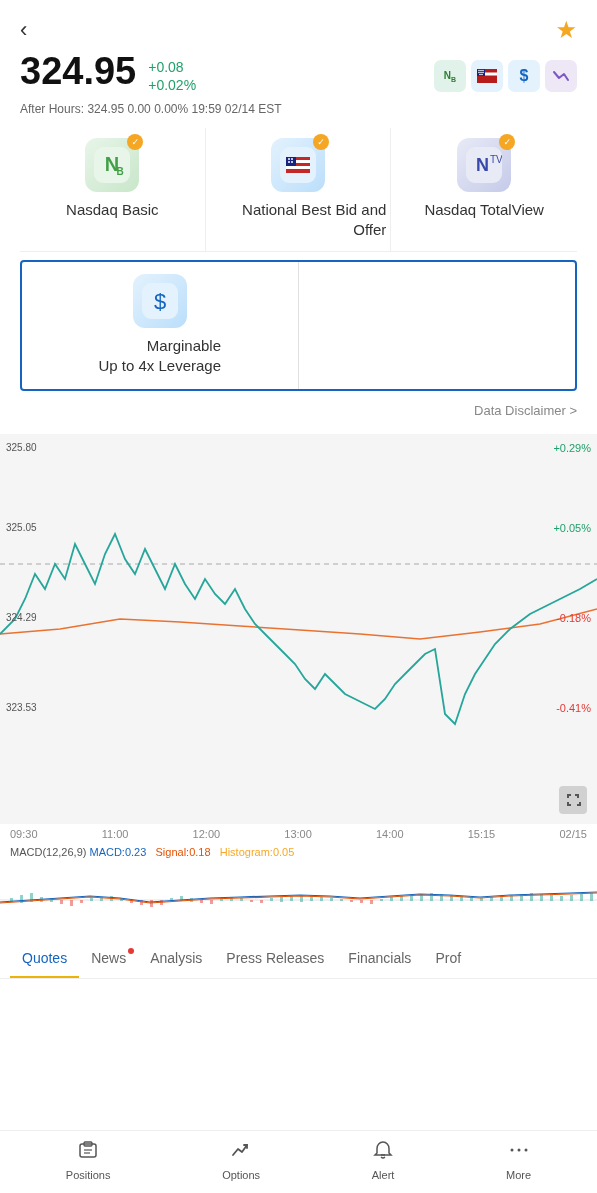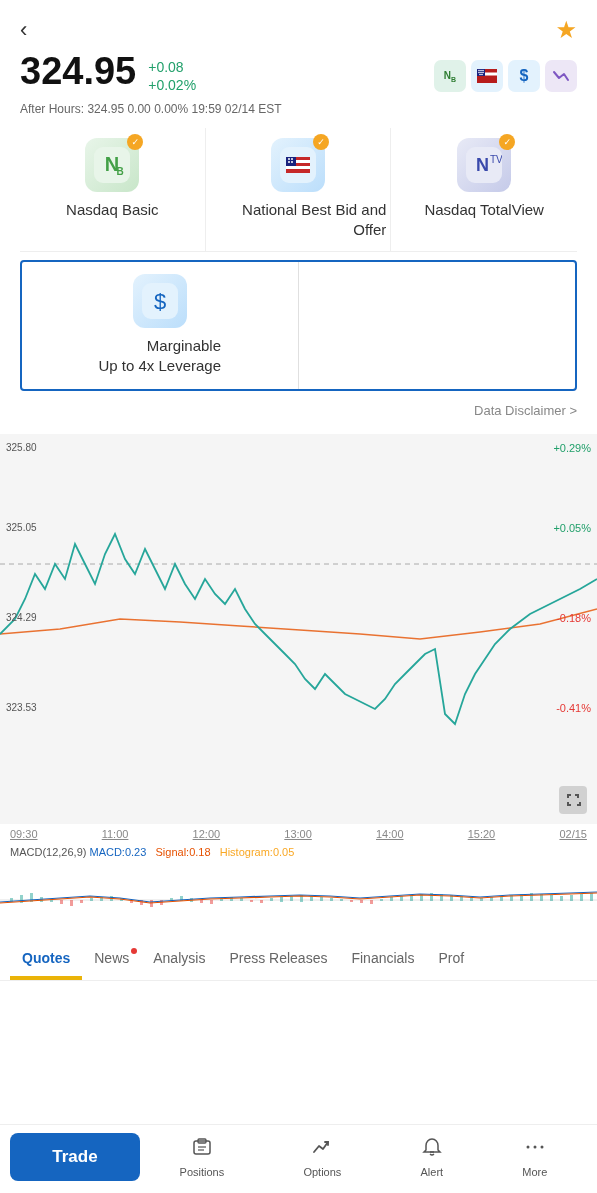--- a/index.html
+++ b/index.html
@@ -203,21 +203,20 @@
     
     .time-axis {
       display: flex;
       justify-content: space-between;
       padding: 4px 10px;
       background: #fff;
     }
     .time-label {
       font-size: 11px;
       color: #888;
-      text-decoration: underline;
     }
 
     
     .macd-header {
       padding: 2px 10px;
       font-size: 11px;
       color: #555;
       background: #fff;
     }
     .macd-header .macd-blue { color: #1565c0; }
@@ -245,22 +244,22 @@
     .tab-item {
       padding: 10px 12px;
       font-size: 14px;
       color: #666;
       white-space: nowrap;
       cursor: pointer;
       position: relative;
     }
     .tab-item.active {
       color: #1565c0;
-      font-weight: 700;
-      border-bottom: 4px solid #eab308;
+      font-weight: 400;
+      border-bottom: 2px solid #eab308;
     }
     .tab-dot {
       position: absolute;
       top: 8px;
       right: 4px;
       width: 6px;
       height: 6px;
       background: #e53935;
       border-radius: 50%;
     }
@@ -490,21 +489,21 @@
       </svg>
   </div>
 </div>
 
 <div class="time-axis">
   <span class="time-label">09:30</span>
   <span class="time-label">11:00</span>
   <span class="time-label">12:00</span>
   <span class="time-label">13:00</span>
   <span class="time-label">14:00</span>
-  <span class="time-label">15:20</span>
+  <span class="time-label">15:15</span>
   <span class="time-label">02/15</span>
 </div>
 
 <div class="macd-header">
   <span>MACD(12,26,9)</span>
   <span class="macd-blue">MACD:0.23</span>
   &nbsp;
   <span class="macd-orange">Signal:0.18</span>
   &nbsp;
   <span class="macd-yellow">Histogram:0.05</span>
@@ -590,21 +589,20 @@
   </div>
   <div class="tab-item">Analysis</div>
   <div class="tab-item">Press Releases</div>
   <div class="tab-item">Financials</div>
   <div class="tab-item">Prof</div>
 </div>
 
 <div class="pb-8"></div>
 
 <div class="bottom-bar">
-  <button class="trade-btn">Trade</button>
   <div class="bottom-nav">
     <div class="nav-item">
       <div class="nav-icon">
         <svg width="22" height="22" viewBox="0 0 22 22">
             <rect x="3" y="5" width="16" height="13" rx="2" fill="none" stroke="#555" stroke-width="1.5"></rect>
             <rect x="7" y="3" width="8" height="4" rx="1" fill="none" stroke="#555" stroke-width="1.3"></rect>
             <line x1="7" y1="11" x2="15" y2="11" stroke="#555" stroke-width="1.2"></line>
             <line x1="7" y1="14" x2="13" y2="14" stroke="#555" stroke-width="1.2"></line>
           </svg>
       </div>

